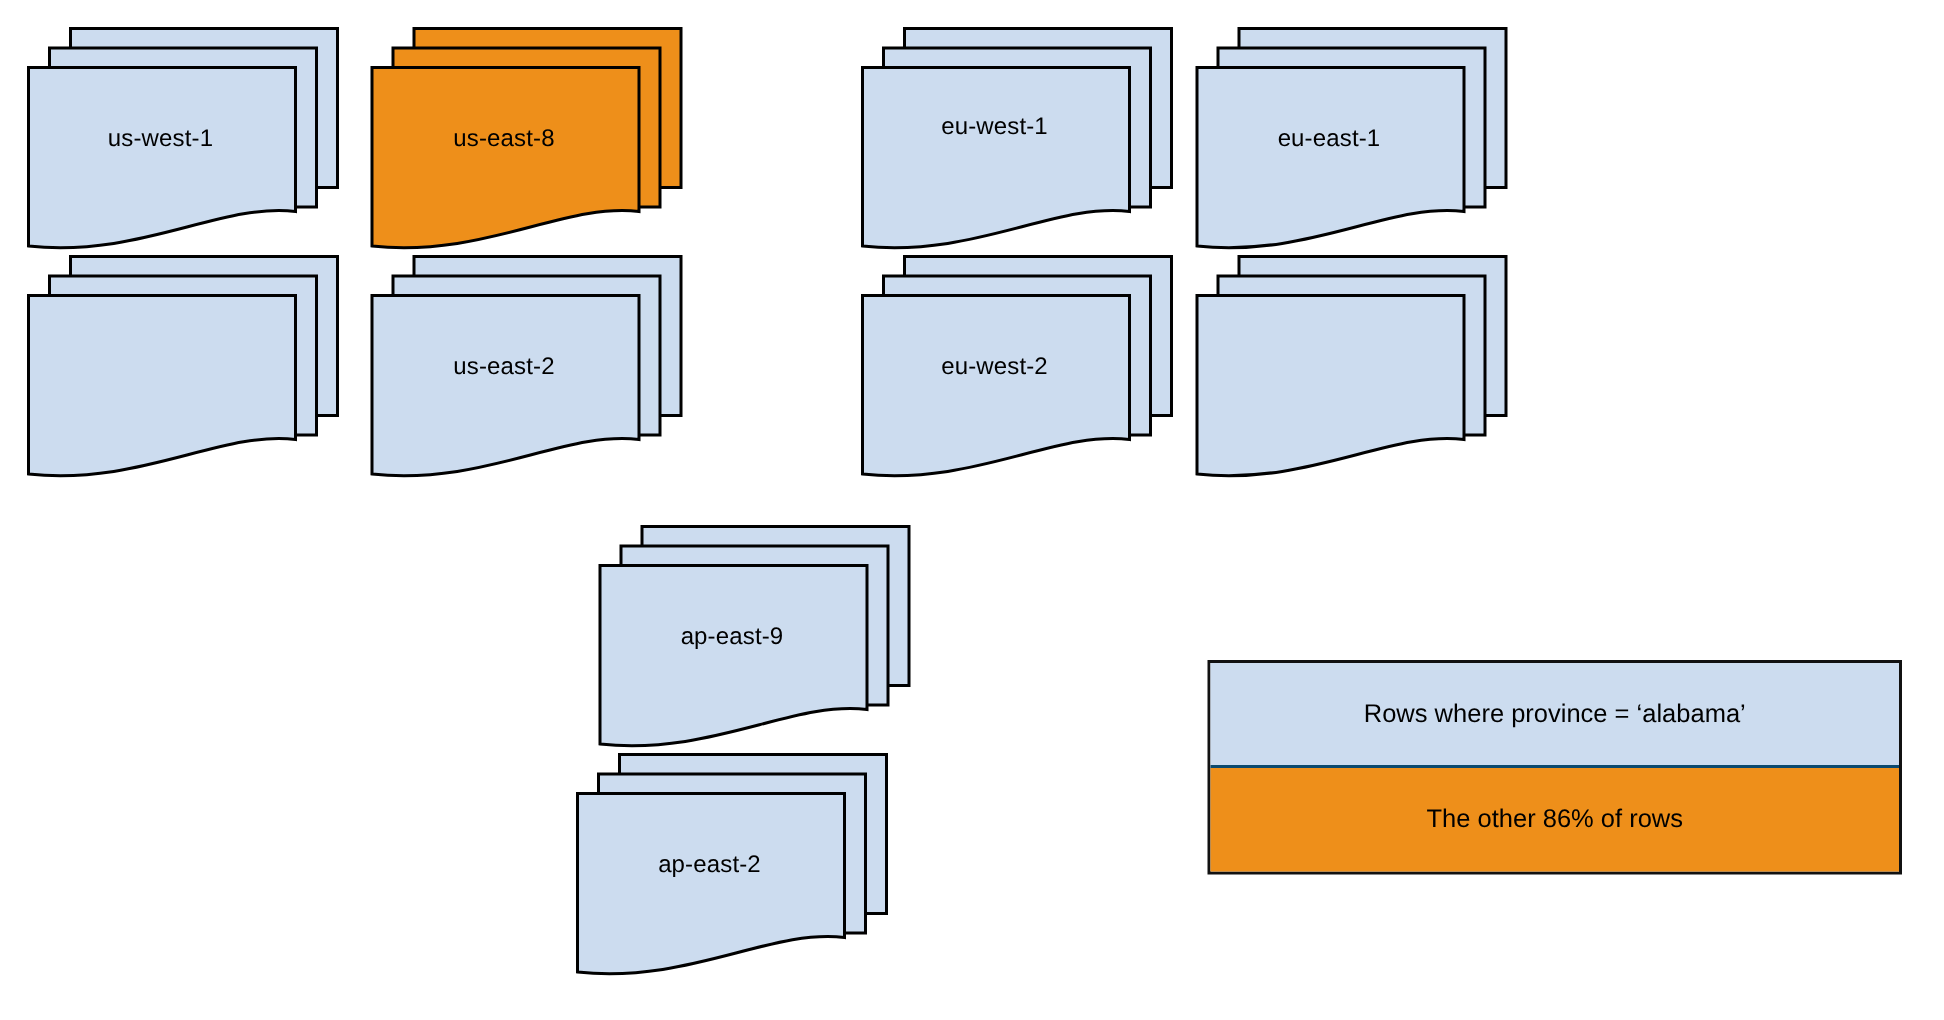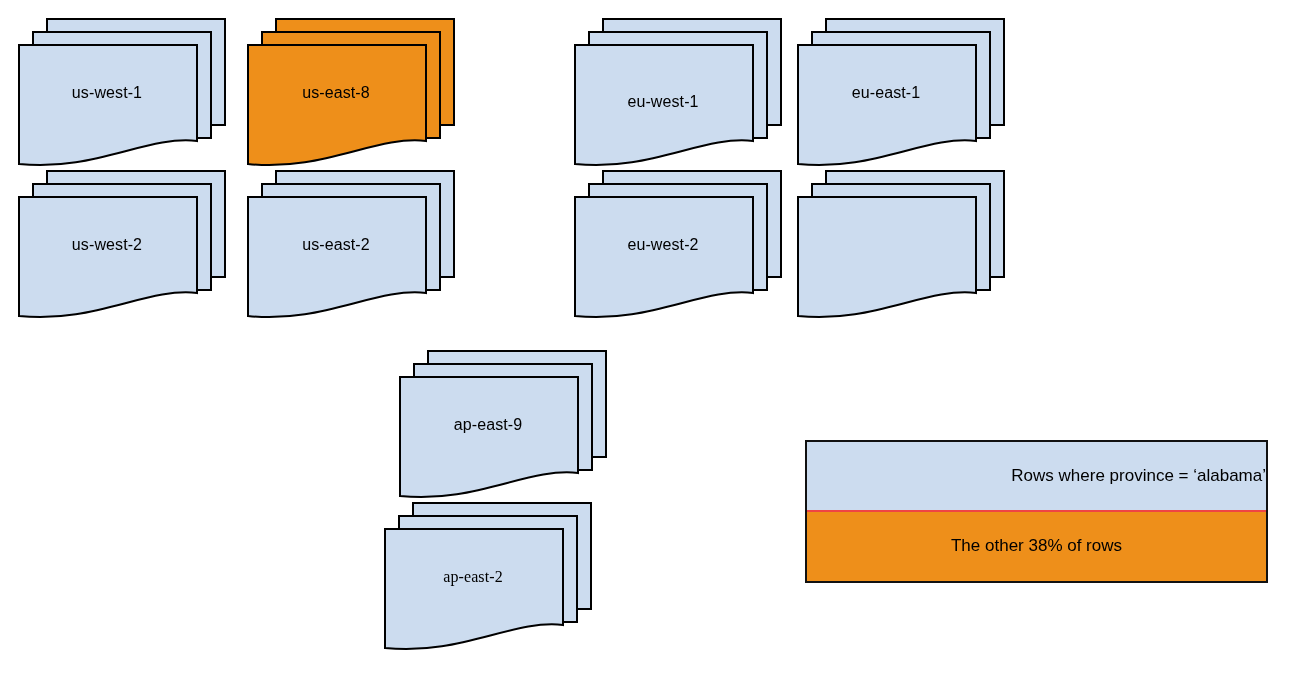--- a/index.html
+++ b/index.html
@@ -34,21 +34,21 @@
     border:2px solid #111;
     box-sizing:border-box;
     display:flex;flex-direction:column;
   }
   .legend-row{
     flex:1 1 50%;
     display:flex;align-items:center;justify-content:center;
     font-size:17px;color:#000;
     box-sizing:border-box;
   }
-  .legend-row.first{border-bottom:2px solid #ef4444;justify-content:flex-end;}
+  .legend-row.first{border-bottom:2px solid #0c4a6e;}
 </style>
 </head>
 <body>
 
 <div id="canvas">
 
   <div id="stacks">
       <div class="stack" style="left: 18px; top: 18px;">
         <svg width="212" height="155">
           <rect x="29" y="1" width="178" height="106" fill="#ccdcef" stroke="#000000" stroke-width="2"></rect>
@@ -56,21 +56,20 @@
           <path d="M0,0 L178,0 L178,96 C128.16,90 74.75999999999999,127 0,119 Z" transform="translate(1,27)" fill="#ccdcef" stroke="#000000" stroke-width="2" stroke-linejoin="miter"></path>
         </svg>
         <div class="label" style="top: 27px;">us-west-1</div>
       </div>
       <div class="stack" style="left: 18px; top: 170px;">
         <svg width="212" height="155">
           <rect x="29" y="1" width="178" height="106" fill="#ccdcef" stroke="#000000" stroke-width="2"></rect>
           <rect x="15" y="14" width="178" height="106" fill="#ccdcef" stroke="#000000" stroke-width="2"></rect>
           <path d="M0,0 L178,0 L178,96 C128.16,90 74.75999999999999,127 0,119 Z" transform="translate(1,27)" fill="#ccdcef" stroke="#000000" stroke-width="2" stroke-linejoin="miter"></path>
         </svg>
-        <div class="label" style="top: 27px;">us-west-2</div>
       </div>
       <div class="stack" style="left: 247px; top: 18px;">
         <svg width="212" height="155">
           <rect x="29" y="1" width="178" height="106" fill="#ee8f1a" stroke="#000000" stroke-width="2"></rect>
           <rect x="15" y="14" width="178" height="106" fill="#ee8f1a" stroke="#000000" stroke-width="2"></rect>
           <path d="M0,0 L178,0 L178,96 C128.16,90 74.75999999999999,127 0,119 Z" transform="translate(1,27)" fill="#ee8f1a" stroke="#000000" stroke-width="2" stroke-linejoin="miter"></path>
         </svg>
         <div class="label" style="top: 27px;">us-east-8</div>
       </div>
       <div class="stack" style="left: 247px; top: 170px; padding-left: 23px;">
@@ -80,21 +79,21 @@
           <path d="M0,0 L178,0 L178,96 C128.16,90 74.75999999999999,127 0,119 Z" transform="translate(1,27)" fill="#ccdcef" stroke="#000000" stroke-width="2" stroke-linejoin="miter"></path>
         </svg>
         <div class="label" style="top: 27px;">us-east-2</div>
       </div>
       <div class="stack" style="left: 574px; top: 18px;">
         <svg width="212" height="155">
           <rect x="29" y="1" width="178" height="106" fill="#ccdcef" stroke="#000000" stroke-width="2"></rect>
           <rect x="15" y="14" width="178" height="106" fill="#ccdcef" stroke="#000000" stroke-width="2"></rect>
           <path d="M0,0 L178,0 L178,96 C128.16,90 74.75999999999999,127 0,119 Z" transform="translate(1,27)" fill="#ccdcef" stroke="#000000" stroke-width="2" stroke-linejoin="miter"></path>
         </svg>
-        <div class="label" style="top: 36px;">eu-west-1</div>
+        <div class="label" style="top: 19px;">eu-west-1</div>
       </div>
       <div class="stack" style="left: 574px; top: 170px; padding-left: 36px;">
         <svg width="212" height="155">
           <rect x="29" y="1" width="178" height="106" fill="#ccdcef" stroke="#000000" stroke-width="2"></rect>
           <rect x="15" y="14" width="178" height="106" fill="#ccdcef" stroke="#000000" stroke-width="2"></rect>
           <path d="M0,0 L178,0 L178,96 C128.16,90 74.75999999999999,127 0,119 Z" transform="translate(1,27)" fill="#ccdcef" stroke="#000000" stroke-width="2" stroke-linejoin="miter"></path>
         </svg>
         <div class="label" style="top: 27px;">eu-west-2</div>
       </div>
       <div class="stack" style="left: 797px; top: 18px;">
@@ -119,26 +118,26 @@
           <path d="M0,0 L178,0 L178,96 C128.16,90 74.75999999999999,127 0,119 Z" transform="translate(1,27)" fill="#ccdcef" stroke="#000000" stroke-width="2" stroke-linejoin="miter"></path>
         </svg>
         <div class="label" style="top: 27px;">ap-east-9</div>
       </div>
       <div class="stack" style="left: 384px; top: 502px;">
         <svg width="212" height="155">
           <rect x="29" y="1" width="178" height="106" fill="#ccdcef" stroke="#000000" stroke-width="2"></rect>
           <rect x="15" y="14" width="178" height="106" fill="#ccdcef" stroke="#000000" stroke-width="2"></rect>
           <path d="M0,0 L178,0 L178,96 C128.16,90 74.75999999999999,127 0,119 Z" transform="translate(1,27)" fill="#ccdcef" stroke="#000000" stroke-width="2" stroke-linejoin="miter"></path>
         </svg>
-        <div class="label" style="top: 27px; font-family: Liberation Serif, serif;">ap-east-2</div>
+        <div class="label" style="top: 27px;">ap-east-2</div>
       </div>
     </div>
 
   <div class="legend">
     <div class="legend-row first" style="background: rgb(204, 220, 239);">
       <span>Rows where province = ‘alabama’</span>
     </div>
     <div class="legend-row" style="background: rgb(238, 143, 26);">
-      <span>The other 38% of rows</span>
+      <span>The other 86% of rows</span>
     </div>
   </div>
 
 </div>
 
 </body></html>

